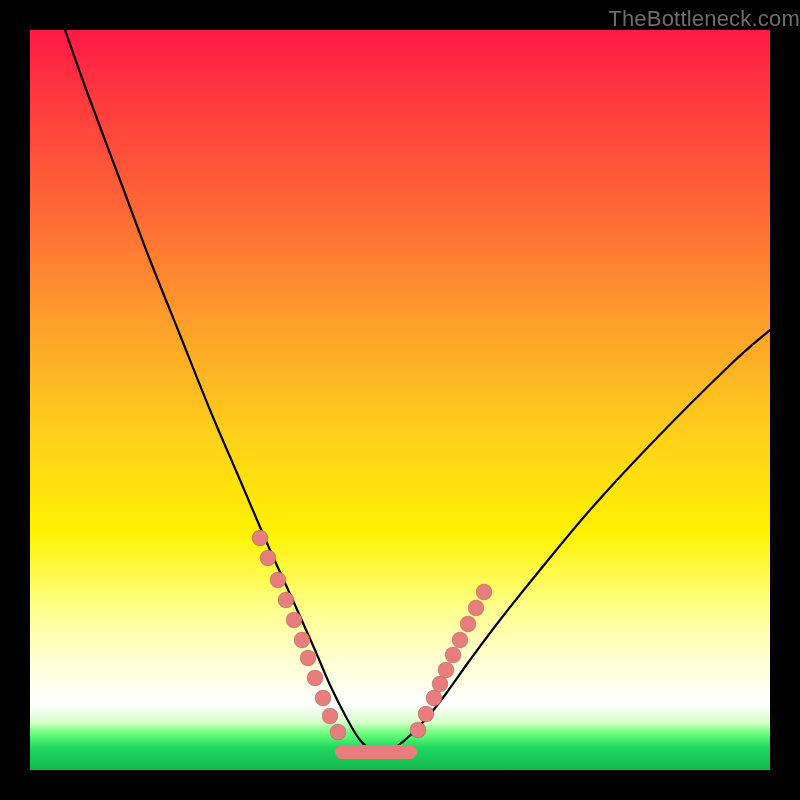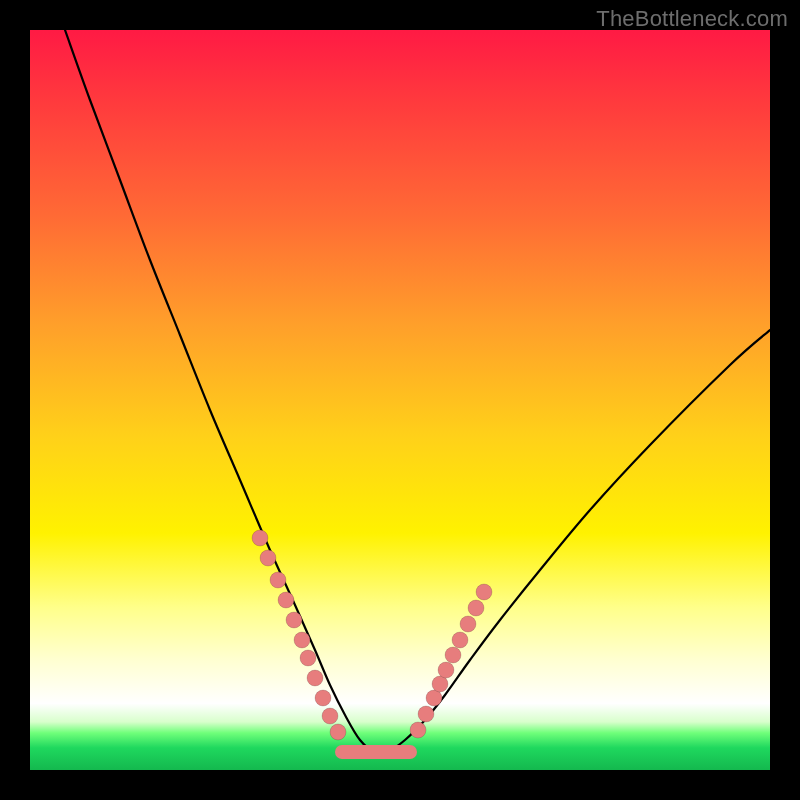--- a/index.html
+++ b/index.html
@@ -38,21 +38,21 @@
       #ffffff 91%,
       #d8ffcc 93.5%,
       #6fff7a 95%,
       #1fd85e 97%,
       #14b84e 100%
     );
   }
   .watermark {
     position: absolute;
     top: 6px;
-    right: 12px;
+    right: 0;
     color: #6d6d6d;
     font-size: 22px;
     font-weight: 500;
     letter-spacing: 0.2px;
     z-index: 20;
   }
   svg.curve {
     position: absolute;
     left: 0;
     top: 0;

